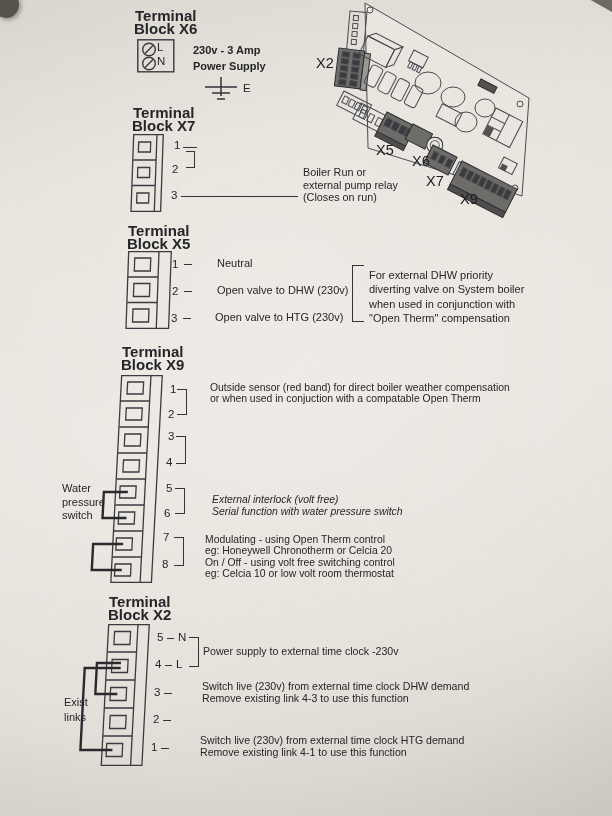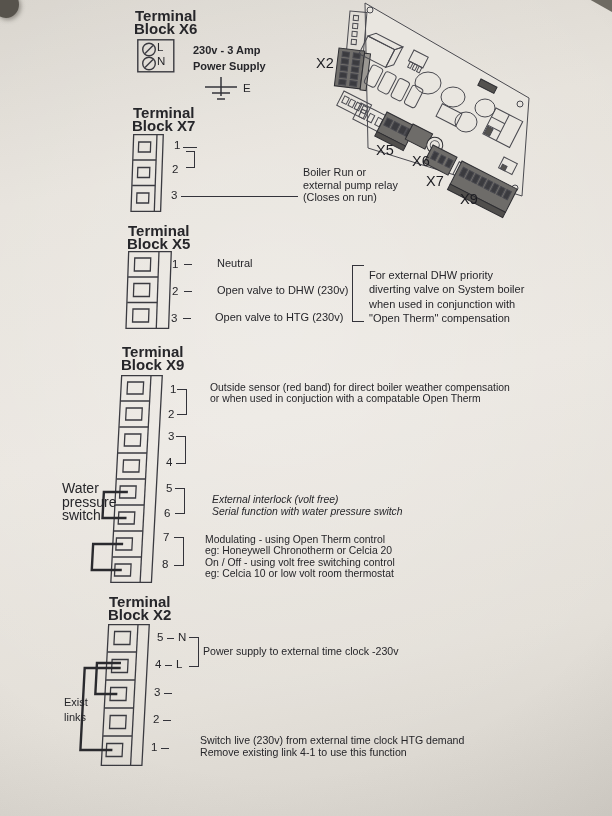--- a/index.html
+++ b/index.html
@@ -293,21 +293,21 @@
   <div class="t" style="left:212px;top:494px;font-size:10.4px;line-height:11.5px;font-style:italic;">
     <div>External interlock (volt free)</div>
     <div>Serial function with water pressure switch</div>
   </div>
   <div class="t" style="left:205px;top:534px;font-size:10.4px;line-height:11.4px;">
     <div>Modulating - using Open Therm control</div>
     <div>eg: Honeywell Chronotherm or Celcia 20</div>
     <div>On / Off - using volt free switching control</div>
     <div>eg: Celcia 10 or low volt room thermostat</div>
   </div>
-  <div class="t" style="left:62px;top:482px;font-size:14px;line-height:13.6px;">
+  <div class="t" style="left:62px;top:482px;font-size:11px;line-height:13.6px;">
     <div>Water</div>
     <div>pressure</div>
     <div>switch</div>
   </div>
 
   <div class="t hd" style="left:108px;top:596px;">
     <div>Terminal</div>
     <div>Block X2</div>
   </div>
   <svg class="blk" style="left:82px;top:624px;transform:skewX(-3deg);transform-origin:26px 0;" width="70" height="142" viewBox="-26 0 70 142" fill="none" stroke="#3a3a40" stroke-width="1.3">
@@ -332,20 +332,24 @@
   <div class="tick" style="left:165px;top:665px;width:7px;"></div>
   <div class="t" style="left:176px;top:658px;font-size:11.5px;">L</div>
   <div class="brR" style="left:189px;top:637px;width:9px;height:28px;"></div>
   <div class="t" style="left:154px;top:686px;font-size:11.5px;">3</div>
   <div class="tick" style="left:164px;top:693px;width:8px;"></div>
   <div class="t" style="left:153px;top:713px;font-size:11.5px;">2</div>
   <div class="tick" style="left:163px;top:720px;width:8px;"></div>
   <div class="t" style="left:151px;top:741px;font-size:11.5px;">1</div>
   <div class="tick" style="left:161px;top:748px;width:8px;"></div>
   <div class="t" style="left:203px;top:645px;font-size:10.6px;">Power supply to external time clock -230v</div>
+  <div class="t" style="left:202px;top:680px;font-size:10.6px;line-height:12.4px;">
+    <div>Switch live (230v) from external time clock DHW demand</div>
+    <div>Remove existing link 4-3 to use this function</div>
+  </div>
   <div class="t" style="left:200px;top:734px;font-size:10.6px;line-height:12.4px;">
     <div>Switch live (230v) from external time clock HTG demand</div>
     <div>Remove existing link 4-1 to use this function</div>
   </div>
   <div class="t" style="left:50px;top:695px;font-size:11px;line-height:14.5px;margin-left:14px;">
     <div>Exist</div>
     <div>links</div>
   </div>
 
 

